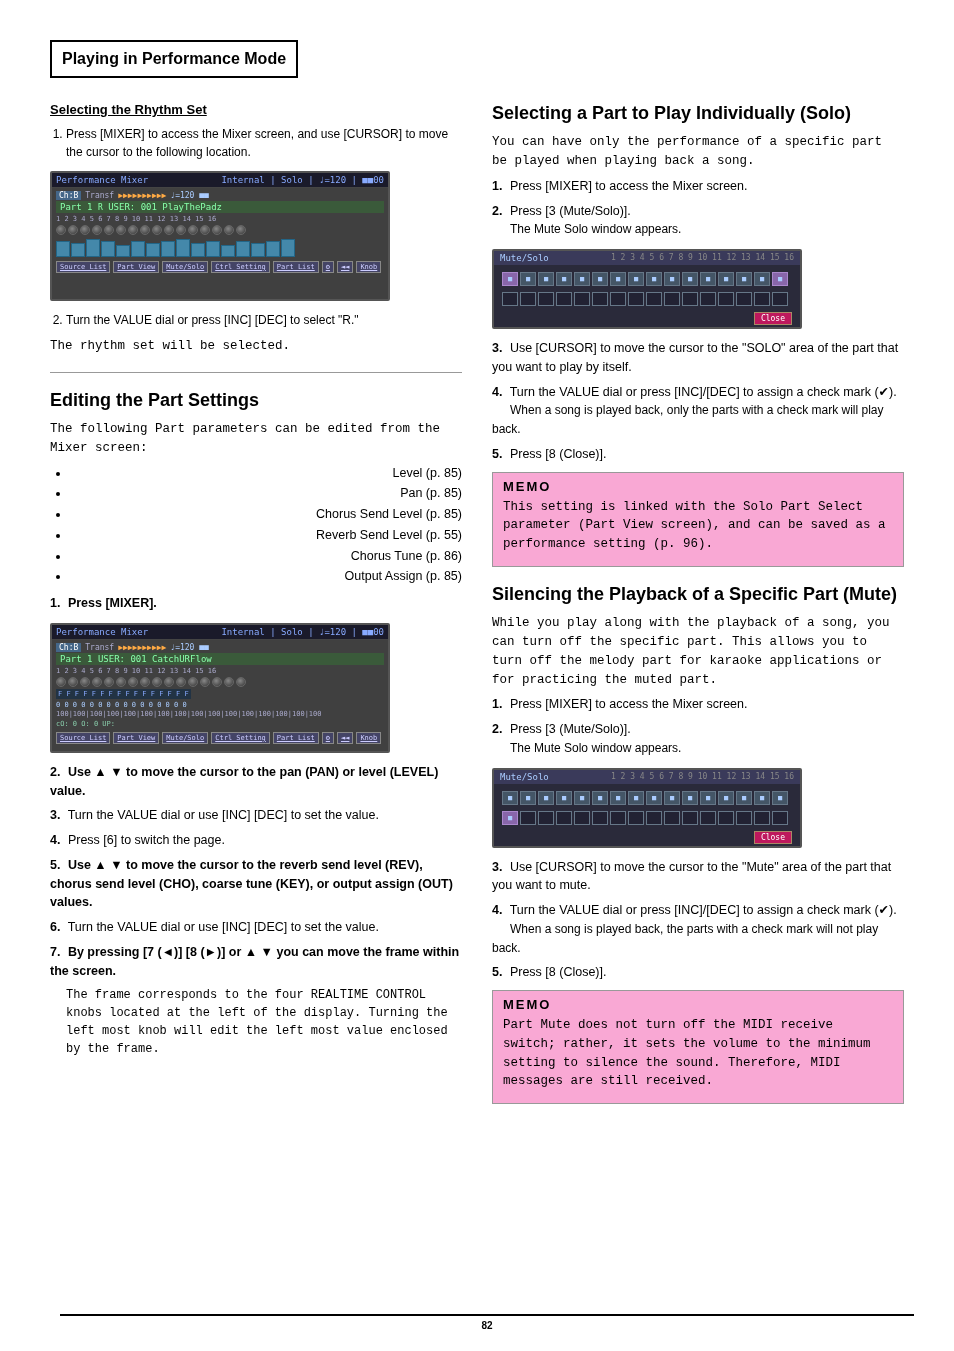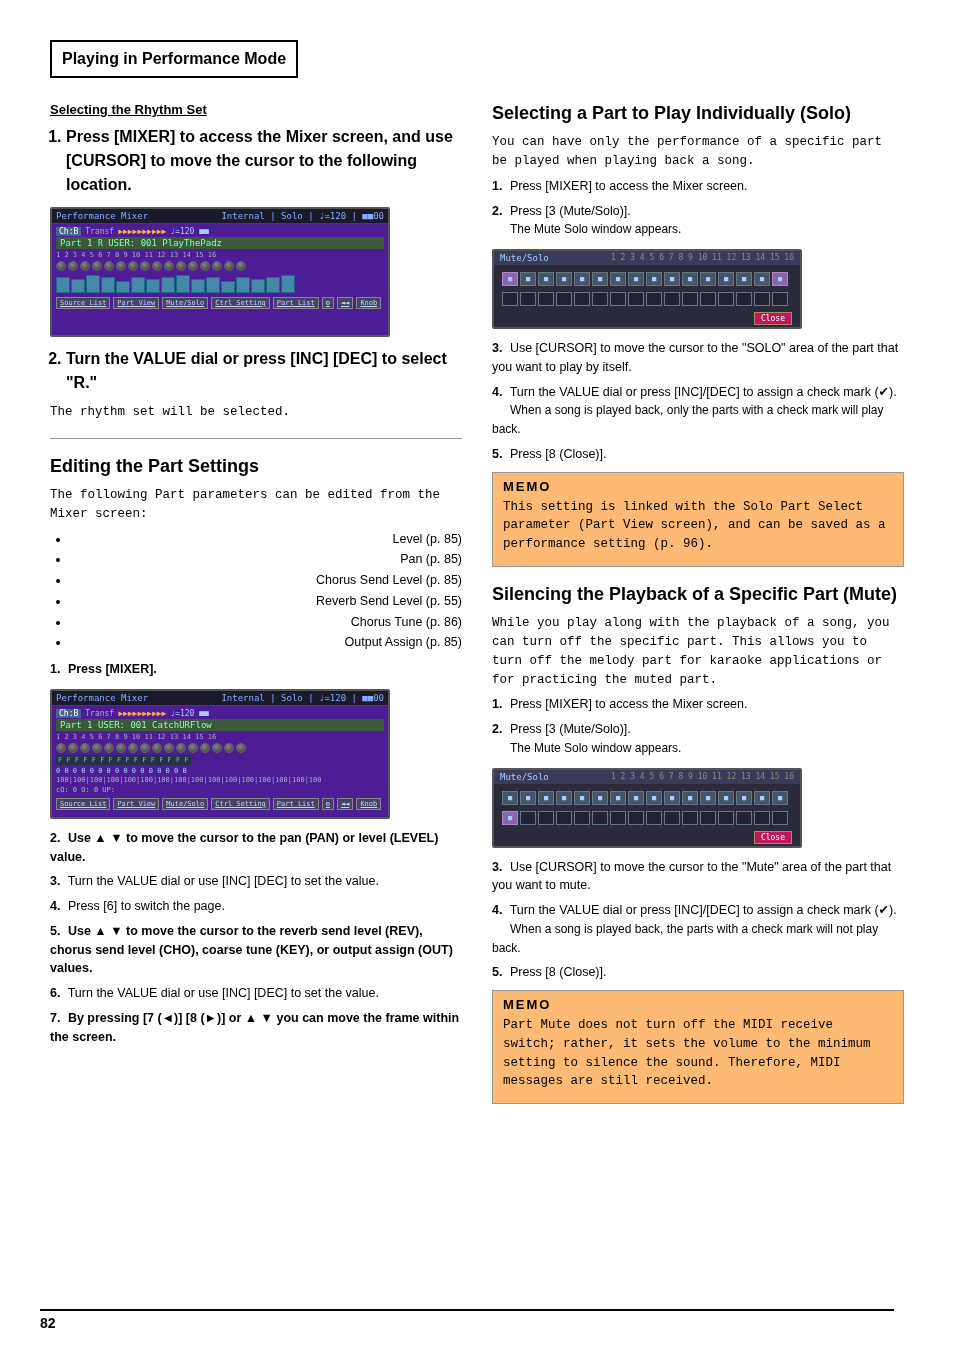--- a/index.html
+++ b/index.html
@@ -65,41 +65,40 @@
       margin-bottom: 6px;
       font-family: Liberation Mono, monospace;
     }
 
     ol {
       margin-left: 16px;
       margin-bottom: 8px;
     }
 
     ol li {
-      font-size: 16px;
+      font-size: 12px;
       line-height: 1.5;
       margin-bottom: 4px;
-      font-weight: bold;
     }
 
     ul {
       margin-left: 20px;
       margin-bottom: 8px;
     }
 
     ul li {
       font-size: 12.5px;
       line-height: 1.5;
       margin-bottom: 2px;
       list-style-type: disc;
       text-align: right;
     }
 
     .screen-image {
-      background: #4c1d95;
+      background: #404040;
       border: 2px solid #555;
       width: 340px;
       height: 130px;
       margin: 10px 0;
       border-radius: 2px;
       overflow: hidden;
       position: relative;
     }
 
     .screen-title-bar {
@@ -164,21 +163,21 @@
       margin: 2px 0;
     }
 
     .bar {
       width: 14px;
       background: #4488aa;
       border: 1px solid #226688;
     }
 
     .memo-box {
-      background: #fdba74;
+      background: #f9a8d4;
       border: 1px solid #999;
       padding: 6px 10px;
       margin: 8px 0;
       font-size: 12px;
     }
 
     .memo-title {
       font-weight: bold;
       font-size: 13px;
       margin-bottom: 4px;
@@ -187,26 +186,27 @@
 
     .section-divider {
       border: none;
       border-top: 1px solid #999;
       margin: 16px 0;
     }
 
     .page-footer {
       position: absolute;
       bottom: 20px;
-      left: 40px;
+      left: 60px;
       font-weight: bold;
-      font-size: 14px;
+      font-size: 10px;
       border-top: 2px solid #000;
       padding-top: 4px;
       width: calc(100% - 100px);
+      text-align: center;
     }
 
     .mute-solo-screen {
       background: #2a2a3a;
       border: 2px solid #555;
       width: 310px;
       height: 80px;
       margin: 10px 0;
       border-radius: 2px;
       overflow: hidden;
@@ -476,20 +476,23 @@
         <div class="step-item">
           <span class="step-num">6.</span>
           <span>Turn the VALUE dial or use [INC] [DEC] to set the value.</span>
         </div>
 
         <div class="step-item">
           <span class="step-num">7.</span>
           <strong>By pressing [7 (◄)] [8 (►)] or ▲  ▼  you can move the frame within the screen.</strong>
         </div>
 
+        <p style="margin-left:16px;font-size:12px;">
+          The frame corresponds to the four REALTIME CONTROL knobs located at the left of the display. Turning the left most knob will edit the left most value enclosed by the frame.
+        </p>
       </div>
 
     </div>
 
     <div class="right-column">
 
       <div>
         <div class="section-title-large">Selecting a Part to Play Individually (Solo)</div>
 
         <p>You can have only the performance of a specific part be played when playing back a song.</p>

